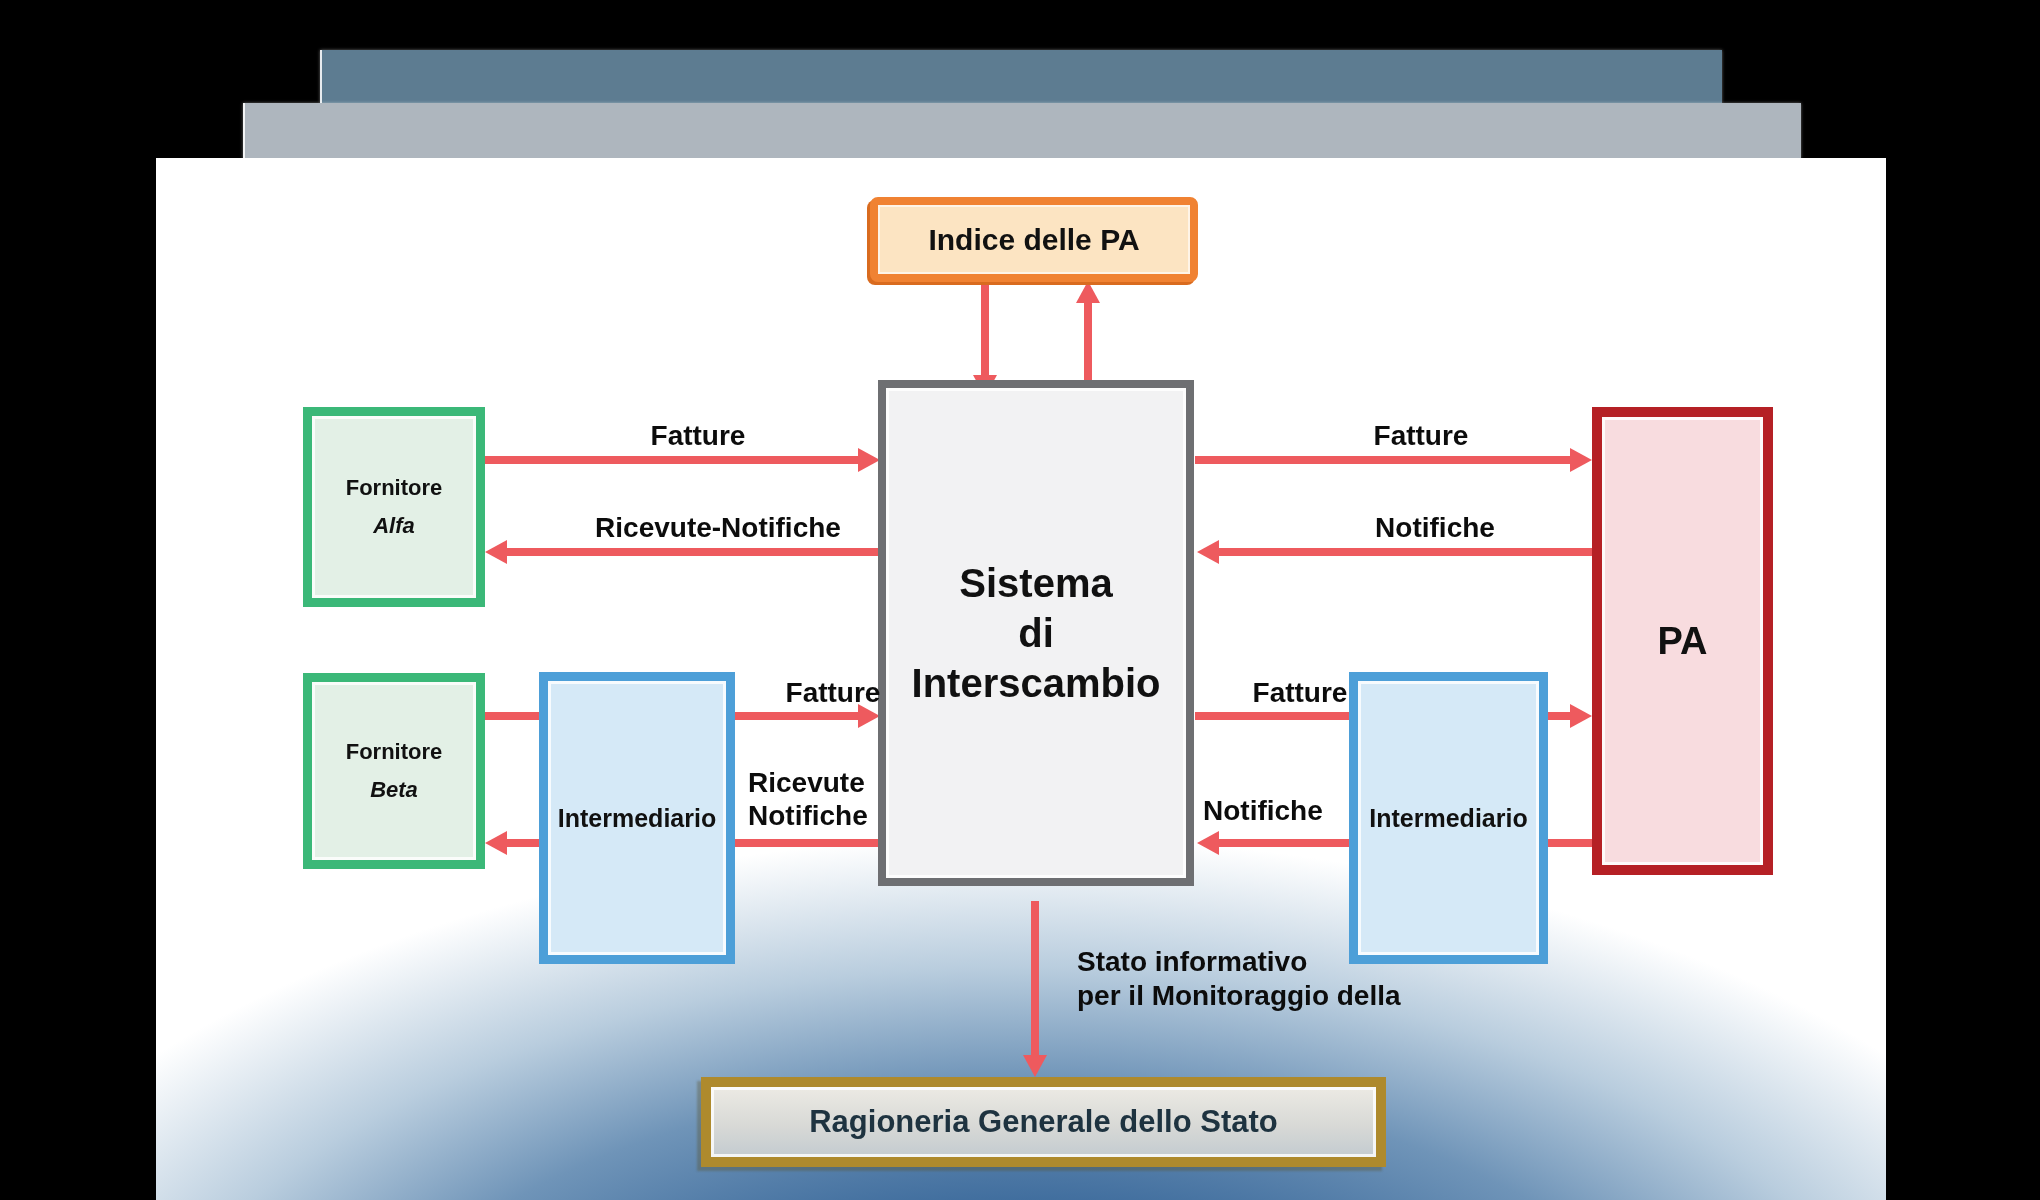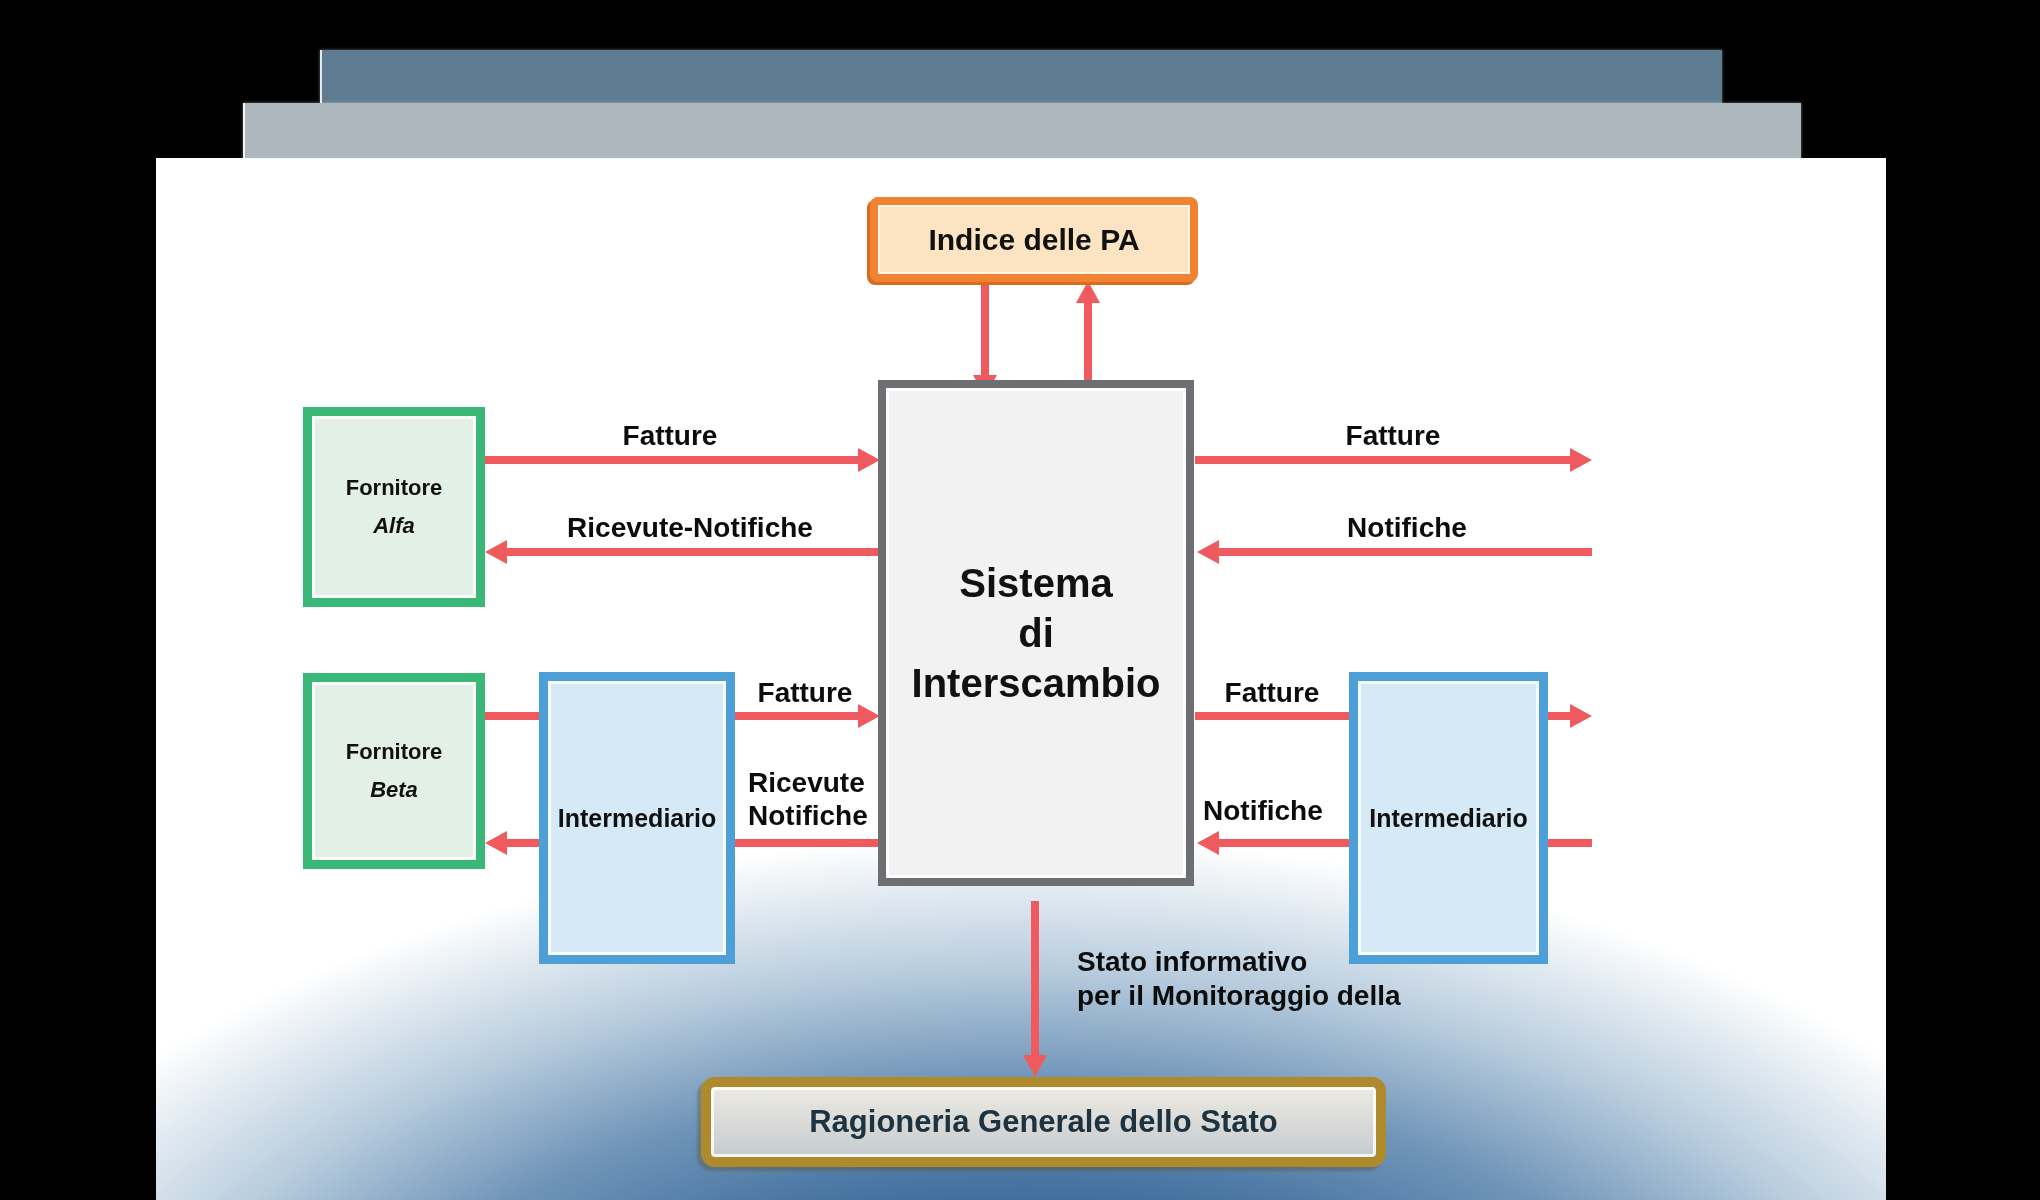--- a/index.html
+++ b/index.html
@@ -37,35 +37,35 @@
   .inter{width:196px;height:292px;top:672px;background:var(--blue_fill);
          border:9px solid var(--blue_border);font-size:25px;
          box-shadow:inset 0 0 0 3px rgba(255,255,255,.8);}
   .inter-l{left:539px;}
   .inter-r{left:1349px;width:199px;}
   .pa{left:1592px;top:407px;width:181px;height:468px;background:var(--red_fill);
       border:10px solid var(--red_border);font-size:38px;
       box-shadow:inset 0 0 0 3px rgba(255,255,255,.85);}
   .rag{left:701px;top:1077px;width:685px;height:90px;
        background:linear-gradient(180deg,#eceae4 0%,#d8d9d6 55%,#c3cbd0 100%);
-       border:10px solid var(--gold_border);border-radius:14px;font-size:31px;
+       border:10px solid var(--gold_border);border-radius:0;font-size:31px;
        color:var(--rag_text);box-shadow:-4px 4px 2px rgba(90,80,40,.35), inset 0 0 0 3px rgba(255,255,255,.8);}
 
   
   .ln{background:var(--arrow);}
   .dash{background:repeating-linear-gradient(90deg,var(--arrow) 0 14px,transparent 14px 23px);}
   .hd{width:0;height:0;}
   .hd.r{border-top:12px solid transparent;border-bottom:12px solid transparent;border-left:22px solid var(--arrow);}
   .hd.l{border-top:12px solid transparent;border-bottom:12px solid transparent;border-right:22px solid var(--arrow);}
   .hd.d{border-left:12px solid transparent;border-right:12px solid transparent;border-top:22px solid var(--arrow);}
   .hd.u{border-left:12px solid transparent;border-right:12px solid transparent;border-bottom:22px solid var(--arrow);}
 
   
   .elab{font-weight:bold;font-size:28px;color:#0c0c0c;white-space:nowrap;}
-  .ctr{text-align:center;}
+  .ctr{text-align:center;margin-left:28px;}
   .flusso{line-height:34px;}
 </style>
 </head>
 <body>
 
 <div class="stage">
 
   <div class="abs bar1"></div>
   <div class="abs bar2"></div>
 
@@ -134,20 +134,23 @@
   </div>
 
   <div class="abs node inter inter-l">
     <span>Intermediario</span>
   </div>
 
   <div class="abs node inter inter-r">
     <span>Intermediario</span>
   </div>
 
+  <div class="abs node pa">
+    <span>PA</span>
+  </div>
 
   <div class="abs node rag">
     <span>Ragioneria Generale dello Stato</span>
   </div>
 
   <div class="abs elab ctr" style="left:570px;top:420px;width:200px;">Fatture</div>
   <div class="abs elab ctr" style="left:540px;top:512px;width:300px;">Ricevute-Notifiche</div>
   <div class="abs elab ctr" style="left:735px;top:677px;width:140px;">Fatture</div>
   <div class="abs elab" style="left:748px;top:766px;line-height:33px;">
     <div>Ricevute</div>

